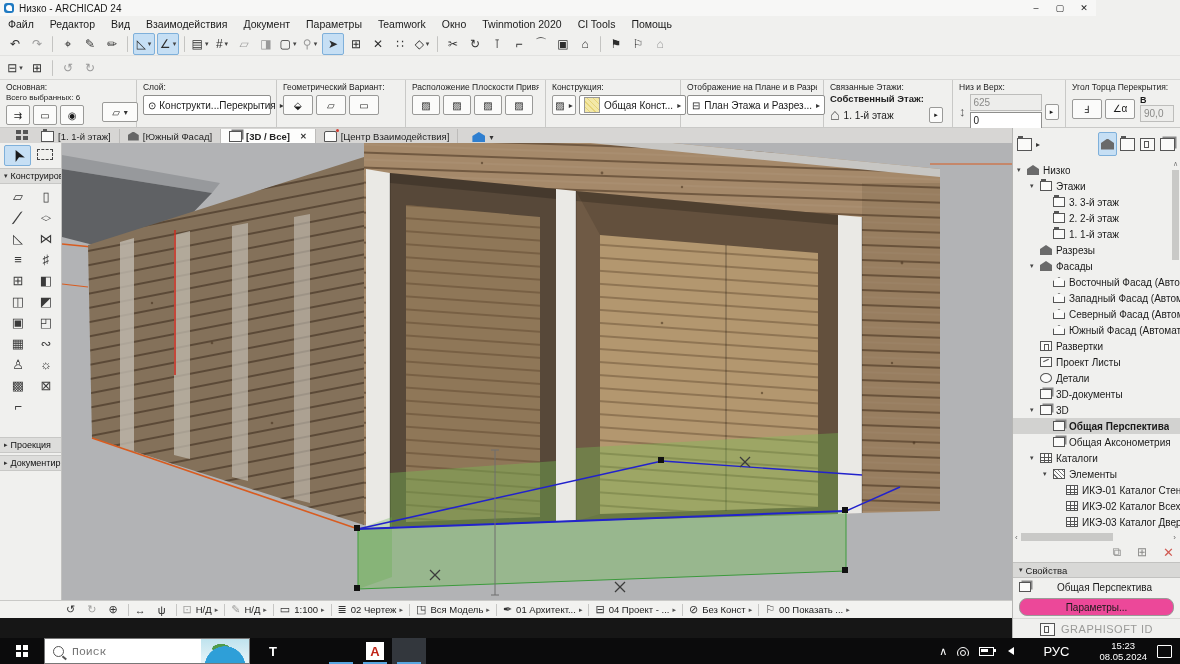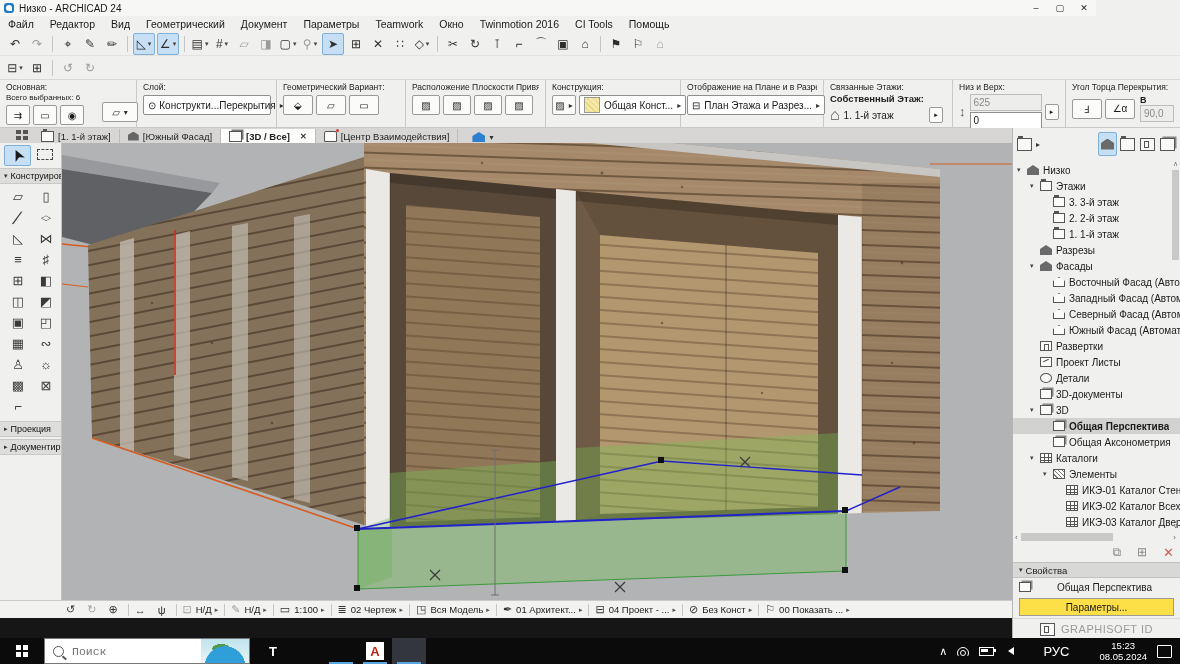--- a/index.html
+++ b/index.html
@@ -93,21 +93,21 @@
   .ic-interior::before{content:"";position:absolute;left:3px;top:2px;width:3px;height:5px;border:1px solid #555}
   .ic-worksheet::before{content:"";position:absolute;left:2px;top:2px;width:6px;height:1px;background:#555;transform:rotate(-25deg)}
   #hscroll{height:10px;margin:2px 4px 0 2px;display:flex;align-items:center;color:#666;font-size:8px}
   .hthumb{height:8px;background:#c9c9c7;width:92px;margin:0 3px}
   #navbtns{display:flex;justify-content:flex-end;align-items:center;height:20px;padding-right:6px;font-size:12px;color:#8a8a88}
   #navbtns .red{color:#d05a52;font-size:13px;margin-left:8px}
   #navbtns span{margin-left:8px}
   #propshdr{height:14px;background:#d8d8d6;border-top:1px solid #c2c2c0;border-bottom:1px solid #c2c2c0;display:flex;align-items:center;padding-left:6px;font-size:9.5px}
   #viewrow{height:18px;display:flex;align-items:center;padding:0 6px}
   #viewrow .vlbl{flex:1;text-align:center;font-size:10px}
-  #paramsbtn{margin:2px 6px;height:16px;border:1px solid #9a9a98;background:#fde047;display:flex;align-items:center;justify-content:center;font-size:10px;border-radius:0}
+  #paramsbtn{margin:2px 6px;height:16px;border:1px solid #9a9a98;background:#ec4899;display:flex;align-items:center;justify-content:center;font-size:10px;border-radius:8px}
   #gsid{height:20px;display:flex;align-items:center;justify-content:center;color:#9a9a98;font-size:11px;letter-spacing:.5px;border-top:1px solid #d8d8d6}
   #gsid .nico{margin-right:6px}
   .vscroll{position:absolute;right:0;top:0;width:9px;height:100%;font-size:7px;color:#777;display:flex;flex-direction:column;align-items:center}
   .vthumb{width:7px;height:90px;background:#c9c9c7;margin-top:2px}
   .vscroll .dn{margin-top:auto}
   
   #quickbar{left:0;top:600px;width:1012px;height:18px;background:#f2f2f0;border-top:1px solid #c9c9c7;box-sizing:border-box;display:flex;align-items:center;padding-left:62px;font-size:9.5px}
   .qit{display:flex;align-items:center;padding:0 4px;white-space:nowrap}
   .qit.divider{width:1px;height:12px;background:#c6c6c4;padding:0;margin:0 2px}
   .qit.muted .qgl{color:#a0a09e}
@@ -163,26 +163,26 @@
     <span class="wbtn">▢</span>
     <span class="wbtn">✕</span>
   </span>
 </div>
 
 <div id="menubar" class="abs">
 
 <span class="mit">Файл</span>
     <span class="mit">Редактор</span>
     <span class="mit">Вид</span>
-    <span class="mit">Геометрический</span>
+    <span class="mit">Взаимодействия</span>
     <span class="mit">Документ</span>
     <span class="mit">Параметры</span>
     <span class="mit">Teamwork</span>
     <span class="mit">Окно</span>
-    <span class="mit">Twinmotion 2016</span>
+    <span class="mit">Twinmotion 2020</span>
     <span class="mit">CI Tools</span>
     <span class="mit">Помощь</span>
   </div>
 
 <div id="toolbar1" class="abs">
 
 <span class="tbt">
       <span class="tgl">↶</span>
     </span>
     <span class="tbt muted">
@@ -530,21 +530,21 @@
       <span class="tool">
         <span class="gly js-icon keep ic-zone app-zone">▩</span>
       </span>
       <span class="tool">
         <span class="gly js-icon keep ic-grid-element app-grid-element">⊠</span>
       </span>
       <span class="tool">
         <span class="gly js-icon keep ic-end-wall app-end-wall">⌐</span>
       </span>
     </div>
-  <div class="sechdr" style="margin-top:4px">
+  <div class="sechdr" style="margin-top:20px">
     <span class="secarw">▸</span>
     <span>Проекция</span>
   </div>
   <div class="sechdr" style="margin-top:2px">
     <span class="secarw">▸</span>
     <span>Документир</span>
   </div>
 </div>
 
 <div id="viewport" class="abs">

